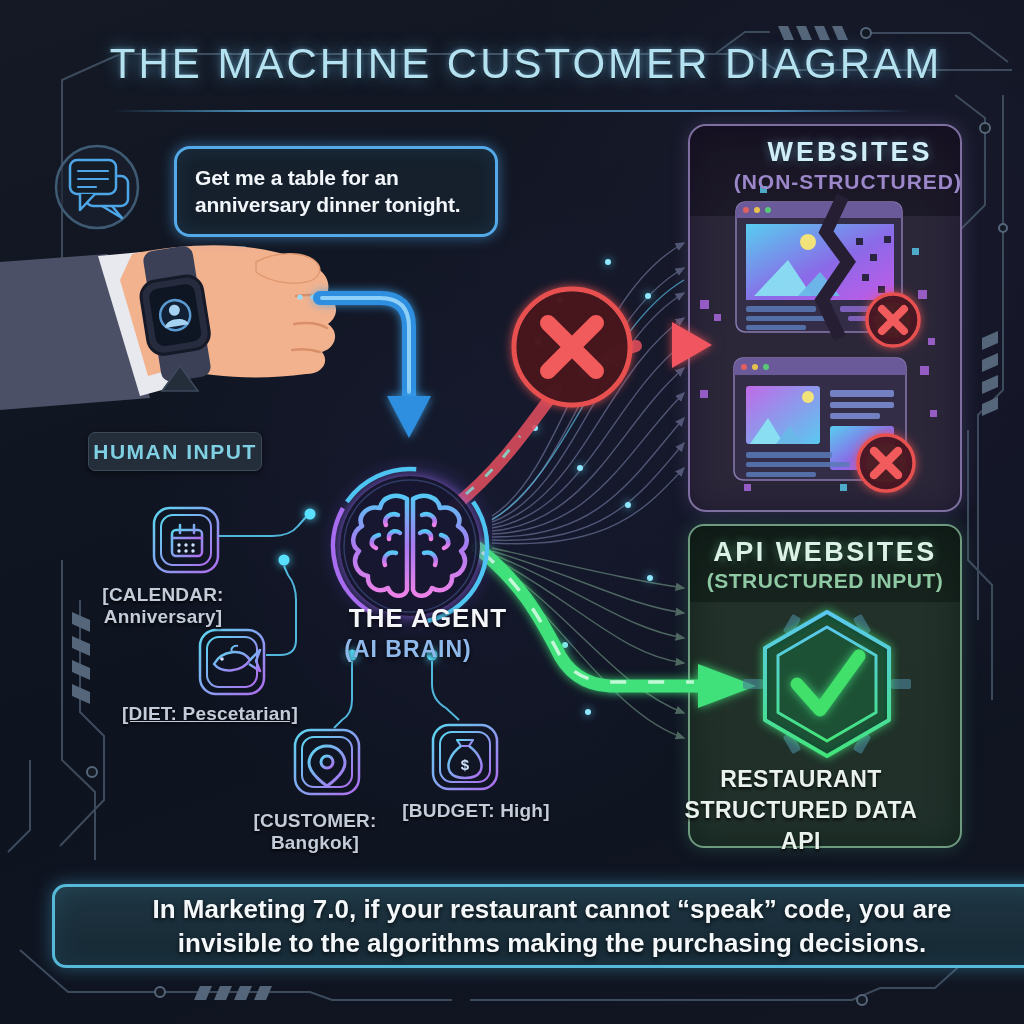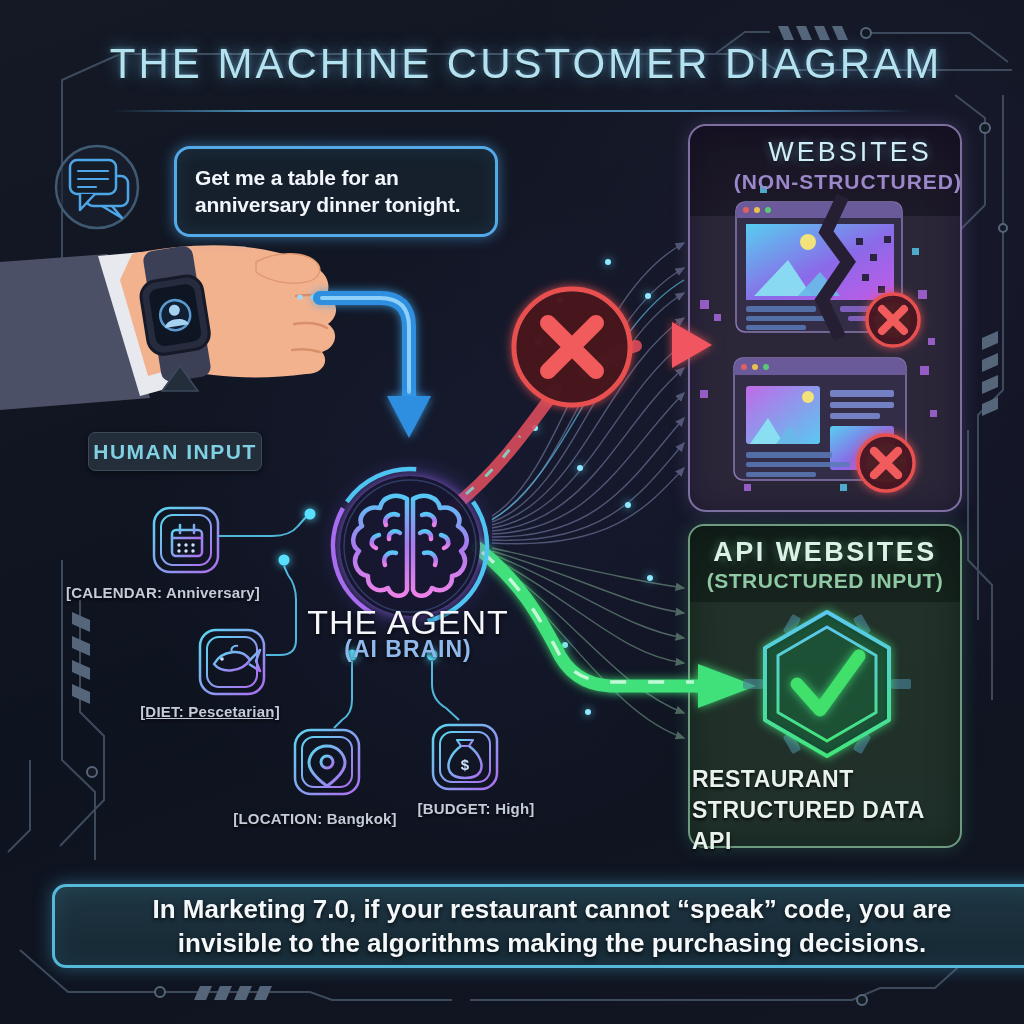--- a/index.html
+++ b/index.html
@@ -35,24 +35,24 @@
 
   .human-label{
     position:absolute;left:88px;top:389px;width:172px;height:37px;
     background:#242e3b;border:1.5px solid #3d4a5c;border-radius:7px;
     color:#7fd0e2;font-size:21px;font-weight:bold;letter-spacing:1.5px;
     display:flex;align-items:center;justify-content:center;
     box-shadow:0 2px 6px rgba(0,0,0,.5);
     margin-top:43px;
   }
 
-  .agent-title{left:298px;top:603px;width:220px;text-align:center;font-size:34px;font-weight:normal;color:#f4f6f9;letter-spacing:1px;text-shadow:0 2px 4px rgba(0,0,0,.8);}
+  .agent-title{left:298px;top:603px;width:220px;text-align:center;font-size:26px;font-weight:bold;color:#f4f6f9;letter-spacing:1px;text-shadow:0 2px 4px rgba(0,0,0,.8);padding-left:20px;}
   .agent-sub{left:298px;top:636px;width:220px;text-align:center;font-size:23px;font-weight:bold;color:#8fb9ea;letter-spacing:1px;text-shadow:0 2px 4px rgba(0,0,0,.8);}
 
-  .tag-label{position:absolute;font-size:15px;font-weight:bold;color:#c3ccd8;text-align:center;letter-spacing:.2px;text-shadow:0 2px 3px rgba(0,0,0,.8);}
+  .tag-label{position:absolute;font-size:19px;font-weight:bold;color:#c3ccd8;text-align:center;letter-spacing:.2px;text-shadow:0 2px 3px rgba(0,0,0,.8);}
   .lab-cal{left:44px;top:584px;width:238px;}
   .lab-diet{left:114px;top:703px;width:192px;text-decoration:underline;}
   .lab-loc{left:214px;top:810px;width:202px;}
   .lab-bud{left:398px;top:800px;width:156px;}
 
   .panel{position:absolute;box-sizing:border-box;border-radius:18px;}
   .panel-websites{
     left:688px;top:124px;width:274px;height:388px;
     border:2px solid #7e6fa0;
     background:linear-gradient(180deg,#221d2f 0%,#2b2739 24%,#2b2739 100%);
@@ -60,25 +60,25 @@
   }
   .panel-websites .hdr{position:absolute;left:0;top:0;right:0;height:90px;background:rgba(10,8,20,.42);border-radius:16px 16px 0 0;border-bottom:1px solid rgba(255,255,255,.06);}
   .panel-api{
     left:688px;top:524px;width:274px;height:324px;
     border:2px solid #6e9a80;border-radius:16px;
     background:linear-gradient(180deg,#1b2922 0%,#223129 24%,#20302a 100%);
     box-shadow:0 0 18px rgba(90,200,140,.22),inset 0 0 30px rgba(8,24,16,.55);
   }
   .panel-api .hdr{position:absolute;left:0;top:0;right:0;height:76px;background:rgba(6,16,12,.40);border-radius:14px 14px 0 0;border-bottom:1px solid rgba(255,255,255,.05);}
 
-  .ws-title{left:688px;top:137px;width:324px;text-align:center;font-size:27px;font-weight:normal;color:#cfeef8;letter-spacing:3px;text-shadow:0 0 10px rgba(140,220,250,.45),0 2px 3px rgba(0,0,0,.7);}
+  .ws-title{left:688px;top:137px;width:324px;text-align:center;font-size:27px;font-weight:bold;color:#cfeef8;letter-spacing:3px;text-shadow:0 0 10px rgba(140,220,250,.45),0 2px 3px rgba(0,0,0,.7);}
   .ws-sub{left:688px;top:170px;width:274px;text-align:right;font-size:21px;font-weight:bold;color:#9b87c9;letter-spacing:1px;}
   .api-title{left:688px;top:537px;width:274px;text-align:center;font-size:27px;font-weight:bold;color:#ddf2e6;letter-spacing:2.5px;text-shadow:0 0 10px rgba(140,250,190,.4),0 2px 3px rgba(0,0,0,.7);}
   .api-sub{left:688px;top:569px;width:274px;text-align:center;font-size:21px;font-weight:bold;color:#8fc9a4;letter-spacing:.5px;}
-  .api-cap{left:692px;top:764px;width:274px;font-size:23px;font-weight:bold;color:#e9f2ed;line-height:1.35;letter-spacing:.5px;text-shadow:0 2px 3px rgba(0,0,0,.8);}
+  .api-cap{left:664px;top:764px;width:274px;text-align:center;font-size:23px;font-weight:bold;color:#e9f2ed;line-height:1.35;letter-spacing:.5px;text-shadow:0 2px 3px rgba(0,0,0,.8);}
 
   .footer{
     position:absolute;left:52px;top:884px;width:1000px;height:84px;box-sizing:border-box;
     border:3px solid #56b9d9;border-radius:14px;
     background:linear-gradient(180deg,rgba(45,80,96,.40),rgba(22,42,54,.65)),#15242e;
     box-shadow:0 0 18px rgba(80,190,230,.4),inset 0 0 26px rgba(80,190,230,.12);
     display:flex;align-items:center;justify-content:center;
   }
   .footer .q{width:880px;text-align:center;font-size:26px;font-weight:bold;color:#f4f8fa;line-height:1.32;text-shadow:0 2px 4px rgba(0,0,0,.75);}
 </style>
@@ -461,21 +461,21 @@
     <span>Get me a table for an anniversary dinner tonight.</span>
   </div>
 
   <div class="human-label">HUMAN INPUT</div>
 
   <div class="txt agent-title">THE AGENT</div>
   <div class="txt agent-sub">(AI BRAIN)</div>
 
   <div class="tag-label lab-cal">[CALENDAR: Anniversary]</div>
   <div class="tag-label lab-diet">[DIET: Pescetarian]</div>
-  <div class="tag-label lab-loc">[LOCATION: Bangkok]</div>
+  <div class="tag-label lab-loc">[CUSTOMER: Bangkok]</div>
   <div class="tag-label lab-bud">[BUDGET: High]</div>
 
   <div class="txt ws-title">WEBSITES</div>
   <div class="txt ws-sub">(NON-STRUCTURED)</div>
 
   <div class="txt api-title">API WEBSITES</div>
   <div class="txt api-sub">(STRUCTURED INPUT)</div>
   <div class="txt api-cap">
     <div>RESTAURANT</div>
     <div>STRUCTURED DATA API</div>

